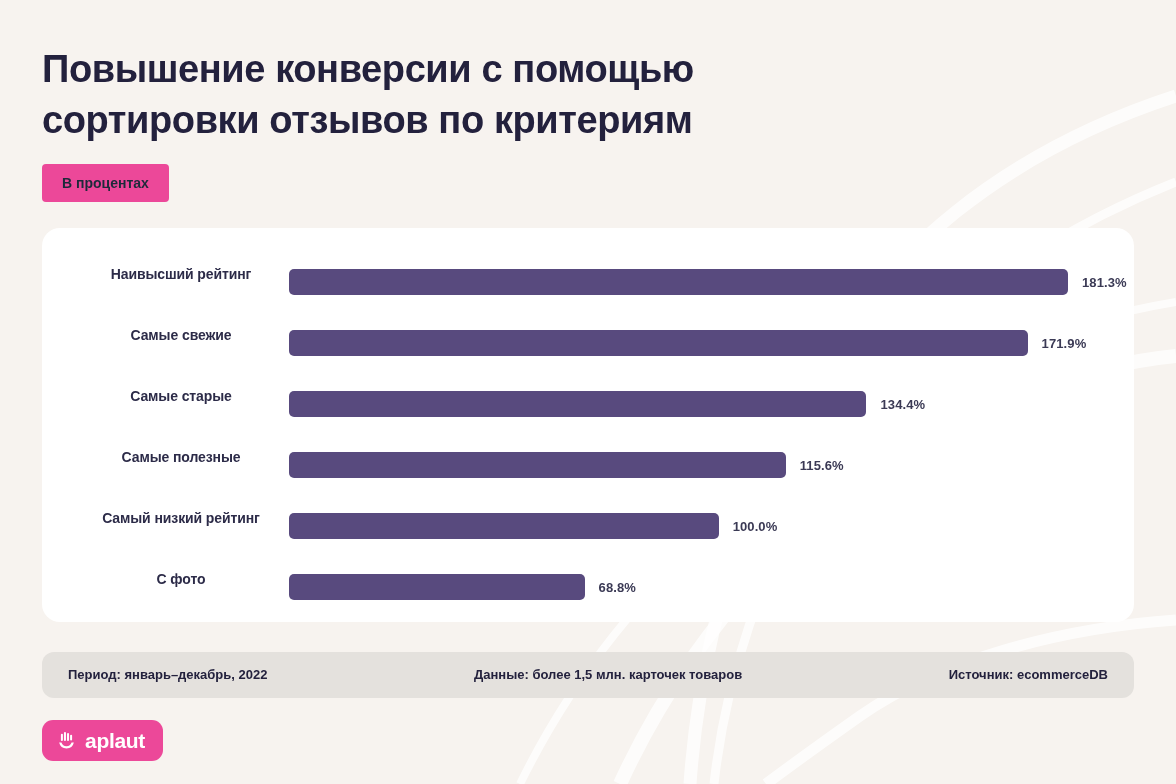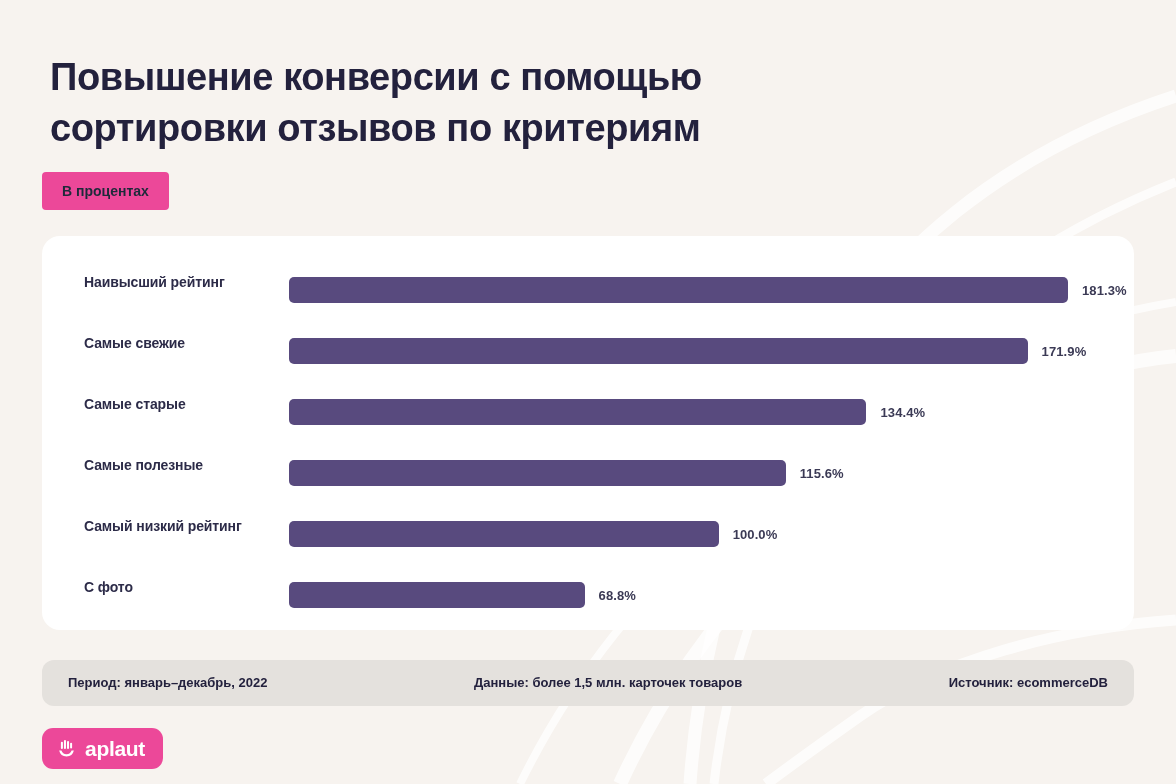--- a/index.html
+++ b/index.html
@@ -31,21 +31,21 @@
     position: relative;
     z-index: 1;
     width: 1176px;
     height: 784px;
     box-sizing: border-box;
     padding: 0 42px;
   }
 
   
   .title {
-    margin: 8px;
+    margin: 0;
     padding-top: 44px;
     font-size: 38px;
     line-height: 1.34;
     font-weight: 700;
     letter-spacing: -0.4px;
     color: #23213d;
     max-width: 790px;
   }
 
   
@@ -84,21 +84,21 @@
 
   .bar-row {
     display: flex;
     align-items: center;
     height: 26px;
   }
 
   .cat-label {
     width: 205px;
     flex: 0 0 205px;
-    text-align: left;
+    text-align: center;
     padding-right: 11px;
     box-sizing: border-box;
     font-size: 14px;
     font-weight: 700;
     color: #2c2b48;
     white-space: nowrap;
     letter-spacing: -0.1px;
   }
 
   .bar-area {

